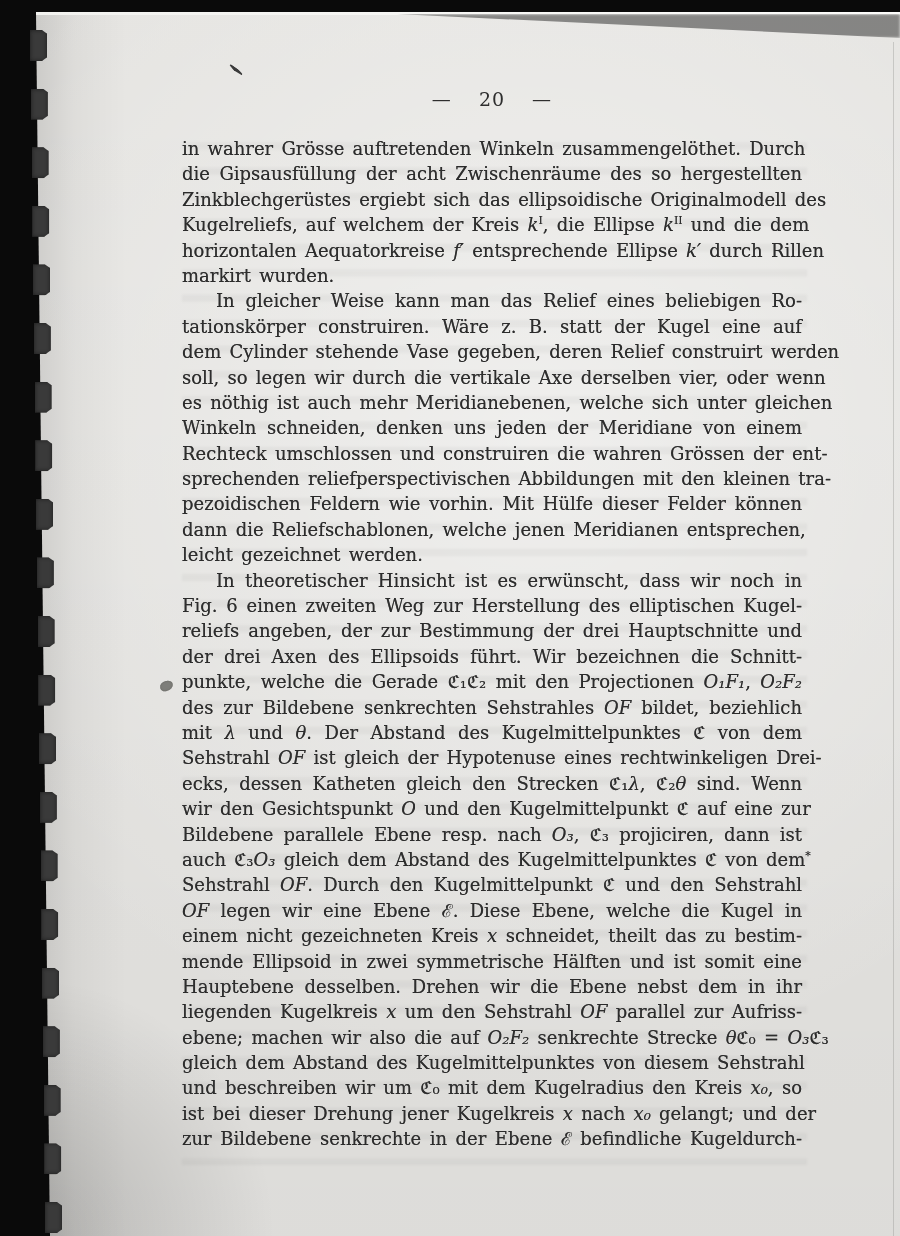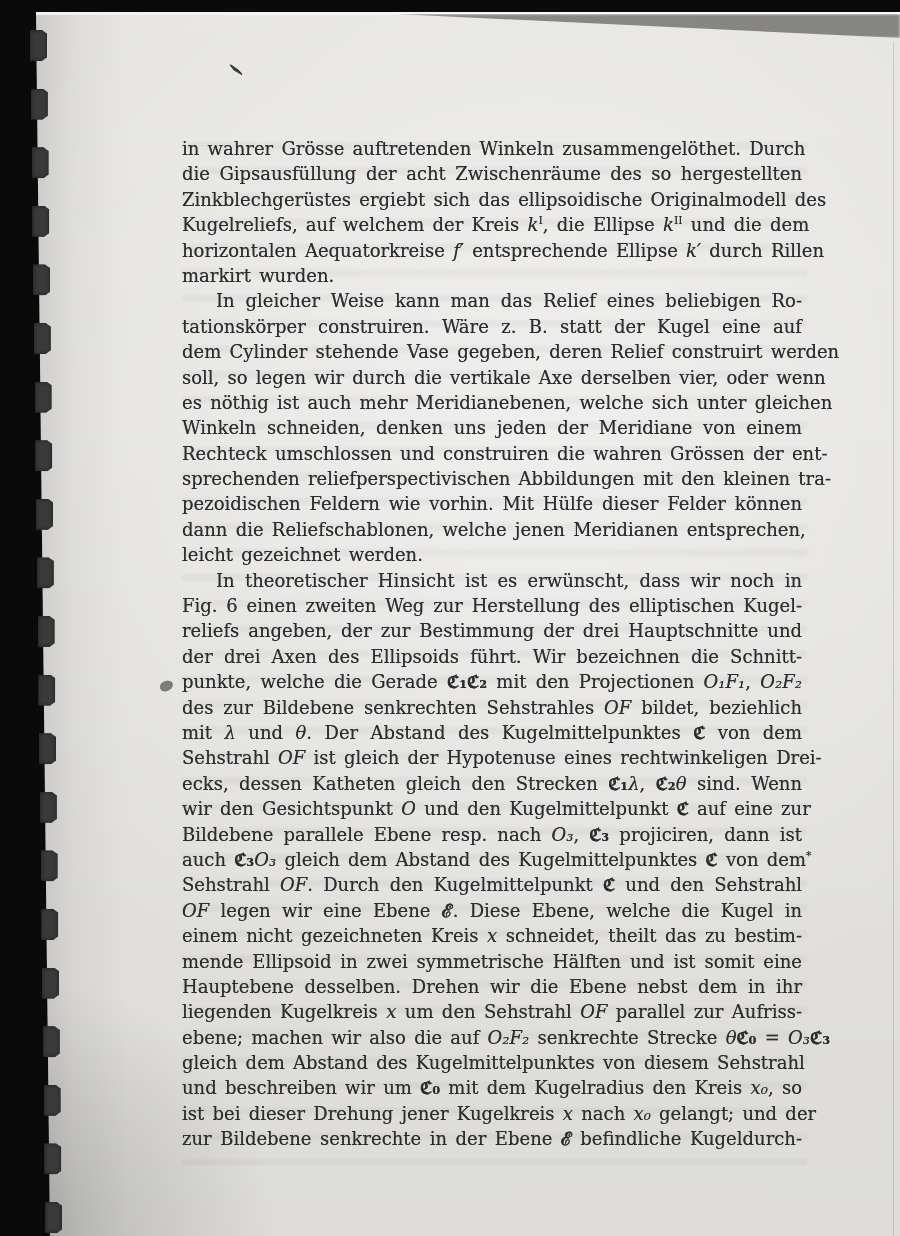--- a/index.html
+++ b/index.html
@@ -51,21 +51,21 @@
     text-shadow:0 0 0.5px rgba(43,43,43,0.65);
   }
   .line{
     height:25.4px;white-space:nowrap;
     text-align:justify;text-align-last:justify;
     word-spacing:0.14em;
   }
   .line.end{text-align-last:left;}
   .line.indent{text-indent:34px;}
   .i{font-style:italic;}
-  .frak{font-weight:700;}
+  .frak{font-weight:400;}
   .sup{vertical-align:super;font-size:11px;line-height:0;}
   
   .bleed{
     position:absolute;left:150px;top:118px;width:625px;height:1035px;
     background:repeating-linear-gradient(180deg,
       rgba(0,0,0,0) 0px, rgba(0,0,0,0) 12px,
       rgba(105,105,100,0.06) 13px, rgba(105,105,100,0.06) 19px,
       rgba(0,0,0,0) 20px, rgba(0,0,0,0) 25.4px);
     filter:blur(1px);
     pointer-events:none;
@@ -83,20 +83,21 @@
     box-shadow:inset 0 0 2px #4a4a46;transform:rotate(-12deg);opacity:0.85;
   }
 </style>
 </head>
 <body>
 
 <div class="paper">
   <div class="right-edge-line"></div>
   <div class="pen-stroke"></div>
   <div class="ink-blot"></div>
+  <div class="pagenum">— 20 —</div>
   <div class="textblock" id="textblock">
       <div class="line"><span>in wahrer Grösse auftretenden Winkeln zusammengelöthet.  Durch</span></div>
       <div class="line"><span>die Gipsausfüllung der acht Zwischenräume des so hergestellten</span></div>
       <div class="line"><span>Zinkblechgerüstes ergiebt sich das ellipsoidische Originalmodell des</span></div>
       <div class="line"><span>Kugelreliefs, auf welchem der Kreis </span><span class="i">k</span><span class="sup">I</span><span>, die Ellipse </span><span class="i">k</span><span class="sup">II</span><span> und die dem</span></div>
       <div class="line"><span>horizontalen Aequatorkreise </span><span class="i">f′</span><span> entsprechende Ellipse </span><span class="i">k′</span><span> durch Rillen</span></div>
       <div class="line end"><span>markirt wurden.</span></div>
       <div class="line indent"><span>In gleicher Weise kann man das Relief eines beliebigen Ro-</span></div>
       <div class="line"><span>tationskörper construiren.  Wäre z. B. statt der Kugel eine auf</span></div>
       <div class="line"><span>dem Cylinder stehende Vase gegeben, deren Relief construirt werden</span></div>

